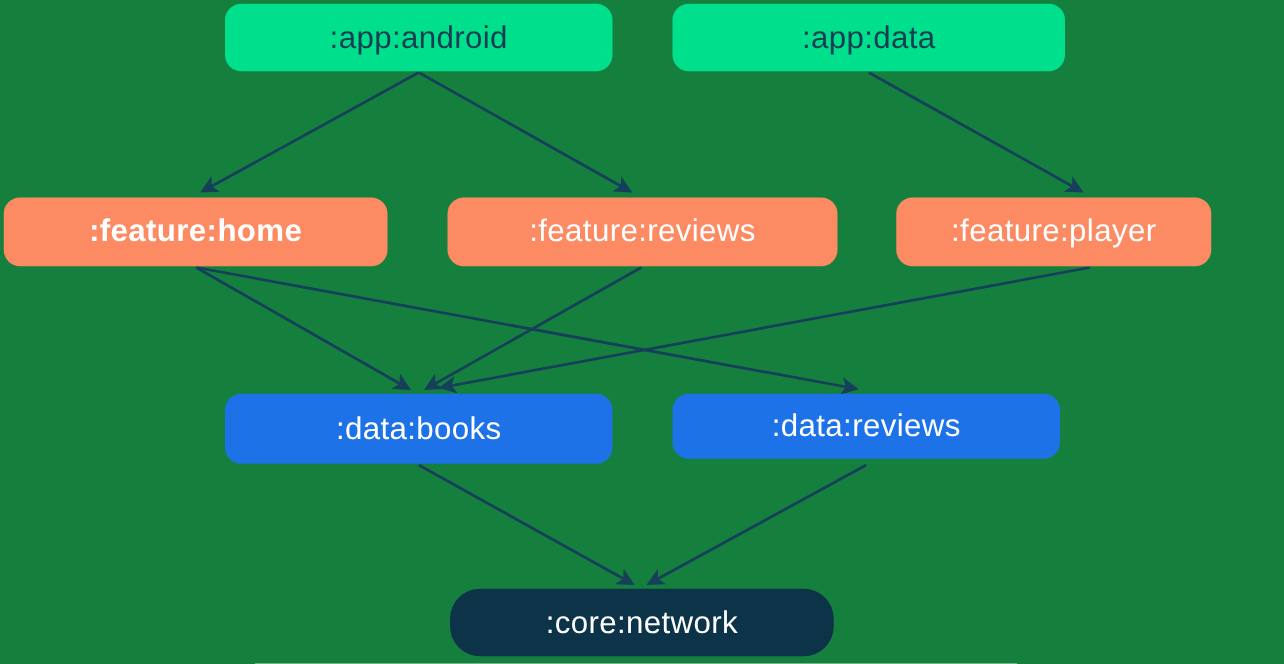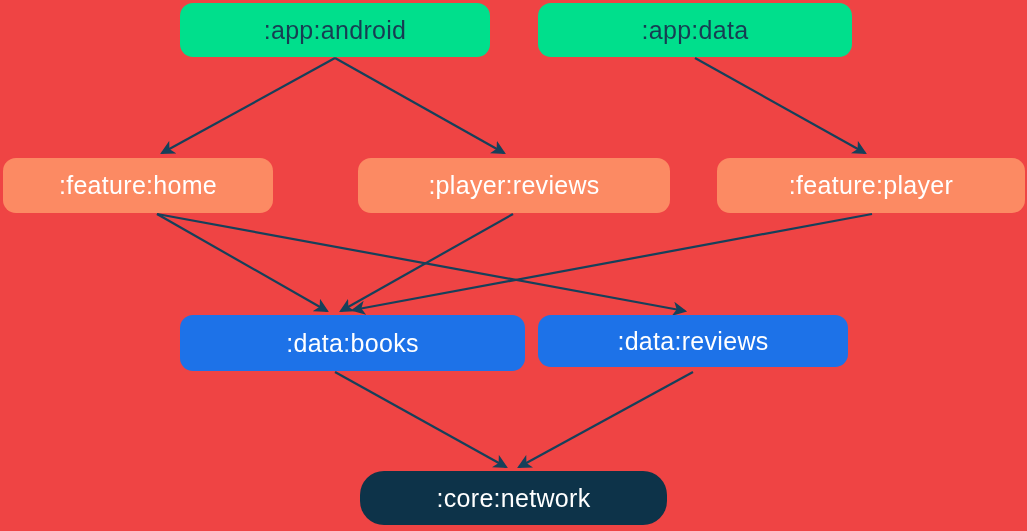--- a/index.html
+++ b/index.html
@@ -5,21 +5,21 @@
   html, body {
     margin: 0;
     padding: 0;
     background: #ffffff;
     font-family: "Liberation Sans", "DejaVu Sans", sans-serif;
   }
   .canvas {
     position: relative;
     width: 1027px;
     height: 531px;
-    background: #ef4444;
+    background: #15803d;
     overflow: hidden;
   }
   #edges {
     position: absolute;
     left: 0;
     top: 0;
     pointer-events: none;
   }
   .node {
     position: absolute;
@@ -49,19 +49,19 @@
       <line x1="157" y1="214" x2="327" y2="311" stroke="#16405a" stroke-width="2.2" marker-end="url(#arrowhead)"></line>
       <line x1="157" y1="214" x2="685" y2="311" stroke="#16405a" stroke-width="2.2" marker-end="url(#arrowhead)"></line>
       <line x1="513" y1="214" x2="341" y2="311" stroke="#16405a" stroke-width="2.2" marker-end="url(#arrowhead)"></line>
       <line x1="872" y1="214" x2="353" y2="310" stroke="#16405a" stroke-width="2.2" marker-end="url(#arrowhead)"></line>
       <line x1="335" y1="372" x2="506" y2="467" stroke="#16405a" stroke-width="2.2" marker-end="url(#arrowhead)"></line>
       <line x1="693" y1="372" x2="519" y2="467" stroke="#16405a" stroke-width="2.2" marker-end="url(#arrowhead)"></line>
     </svg>
 
   <div class="node" id="node-app-android" style="left: 180px; top: 3px; width: 310px; height: 54px; background: rgb(0, 223, 140); color: rgb(23, 61, 83);">:app:android</div>
   <div class="node" id="node-app-auto" style="left: 538px; top: 3px; width: 314px; height: 54px; background: rgb(0, 223, 140); color: rgb(23, 61, 83);">:app:data</div>
-  <div class="node" id="node-feature-home" style="left: 3px; top: 158px; width: 270px; height: 55px; background: rgb(252, 138, 99); color: rgb(255, 255, 255);">:feature:home</div>
-  <div class="node" id="node-feature-reviews" style="left: 358px; top: 158px; width: 312px; height: 55px; background: rgb(252, 138, 99); color: rgb(255, 255, 255);">:player:reviews</div>
-  <div class="node" id="node-feature-player" style="left: 717px; top: 158px; width: 308px; height: 55px; background: rgb(252, 138, 99); color: rgb(255, 255, 255);">:feature:player</div>
-  <div class="node" id="node-data-books" style="left: 180px; top: 315px; width: 345px; height: 56px; background: rgb(29, 114, 232); color: rgb(255, 255, 255);">:data:books</div>
+  <div class="node" id="node-feature-home" style="left: 3px; top: 158px; width: 307px; height: 55px; background: rgb(252, 138, 99); color: rgb(255, 255, 255); font-weight: bold;">:feature:home</div>
+  <div class="node" id="node-feature-reviews" style="left: 358px; top: 158px; width: 312px; height: 55px; background: rgb(252, 138, 99); color: rgb(255, 255, 255);">:feature:reviews</div>
+  <div class="node" id="node-feature-player" style="left: 717px; top: 158px; width: 252px; height: 55px; background: rgb(252, 138, 99); color: rgb(255, 255, 255);">:feature:player</div>
+  <div class="node" id="node-data-books" style="left: 180px; top: 315px; width: 310px; height: 56px; background: rgb(29, 114, 232); color: rgb(255, 255, 255);">:data:books</div>
   <div class="node" id="node-data-reviews" style="left: 538px; top: 315px; width: 310px; height: 52px; background: rgb(29, 114, 232); color: rgb(255, 255, 255);">:data:reviews</div>
   <div class="node" id="node-core-network" style="left: 360px; top: 471px; width: 307px; height: 54px; background: rgb(13, 51, 73); color: rgb(255, 255, 255); border-radius: 24px;">:core:network</div>
 </div>
 
 </body></html>

